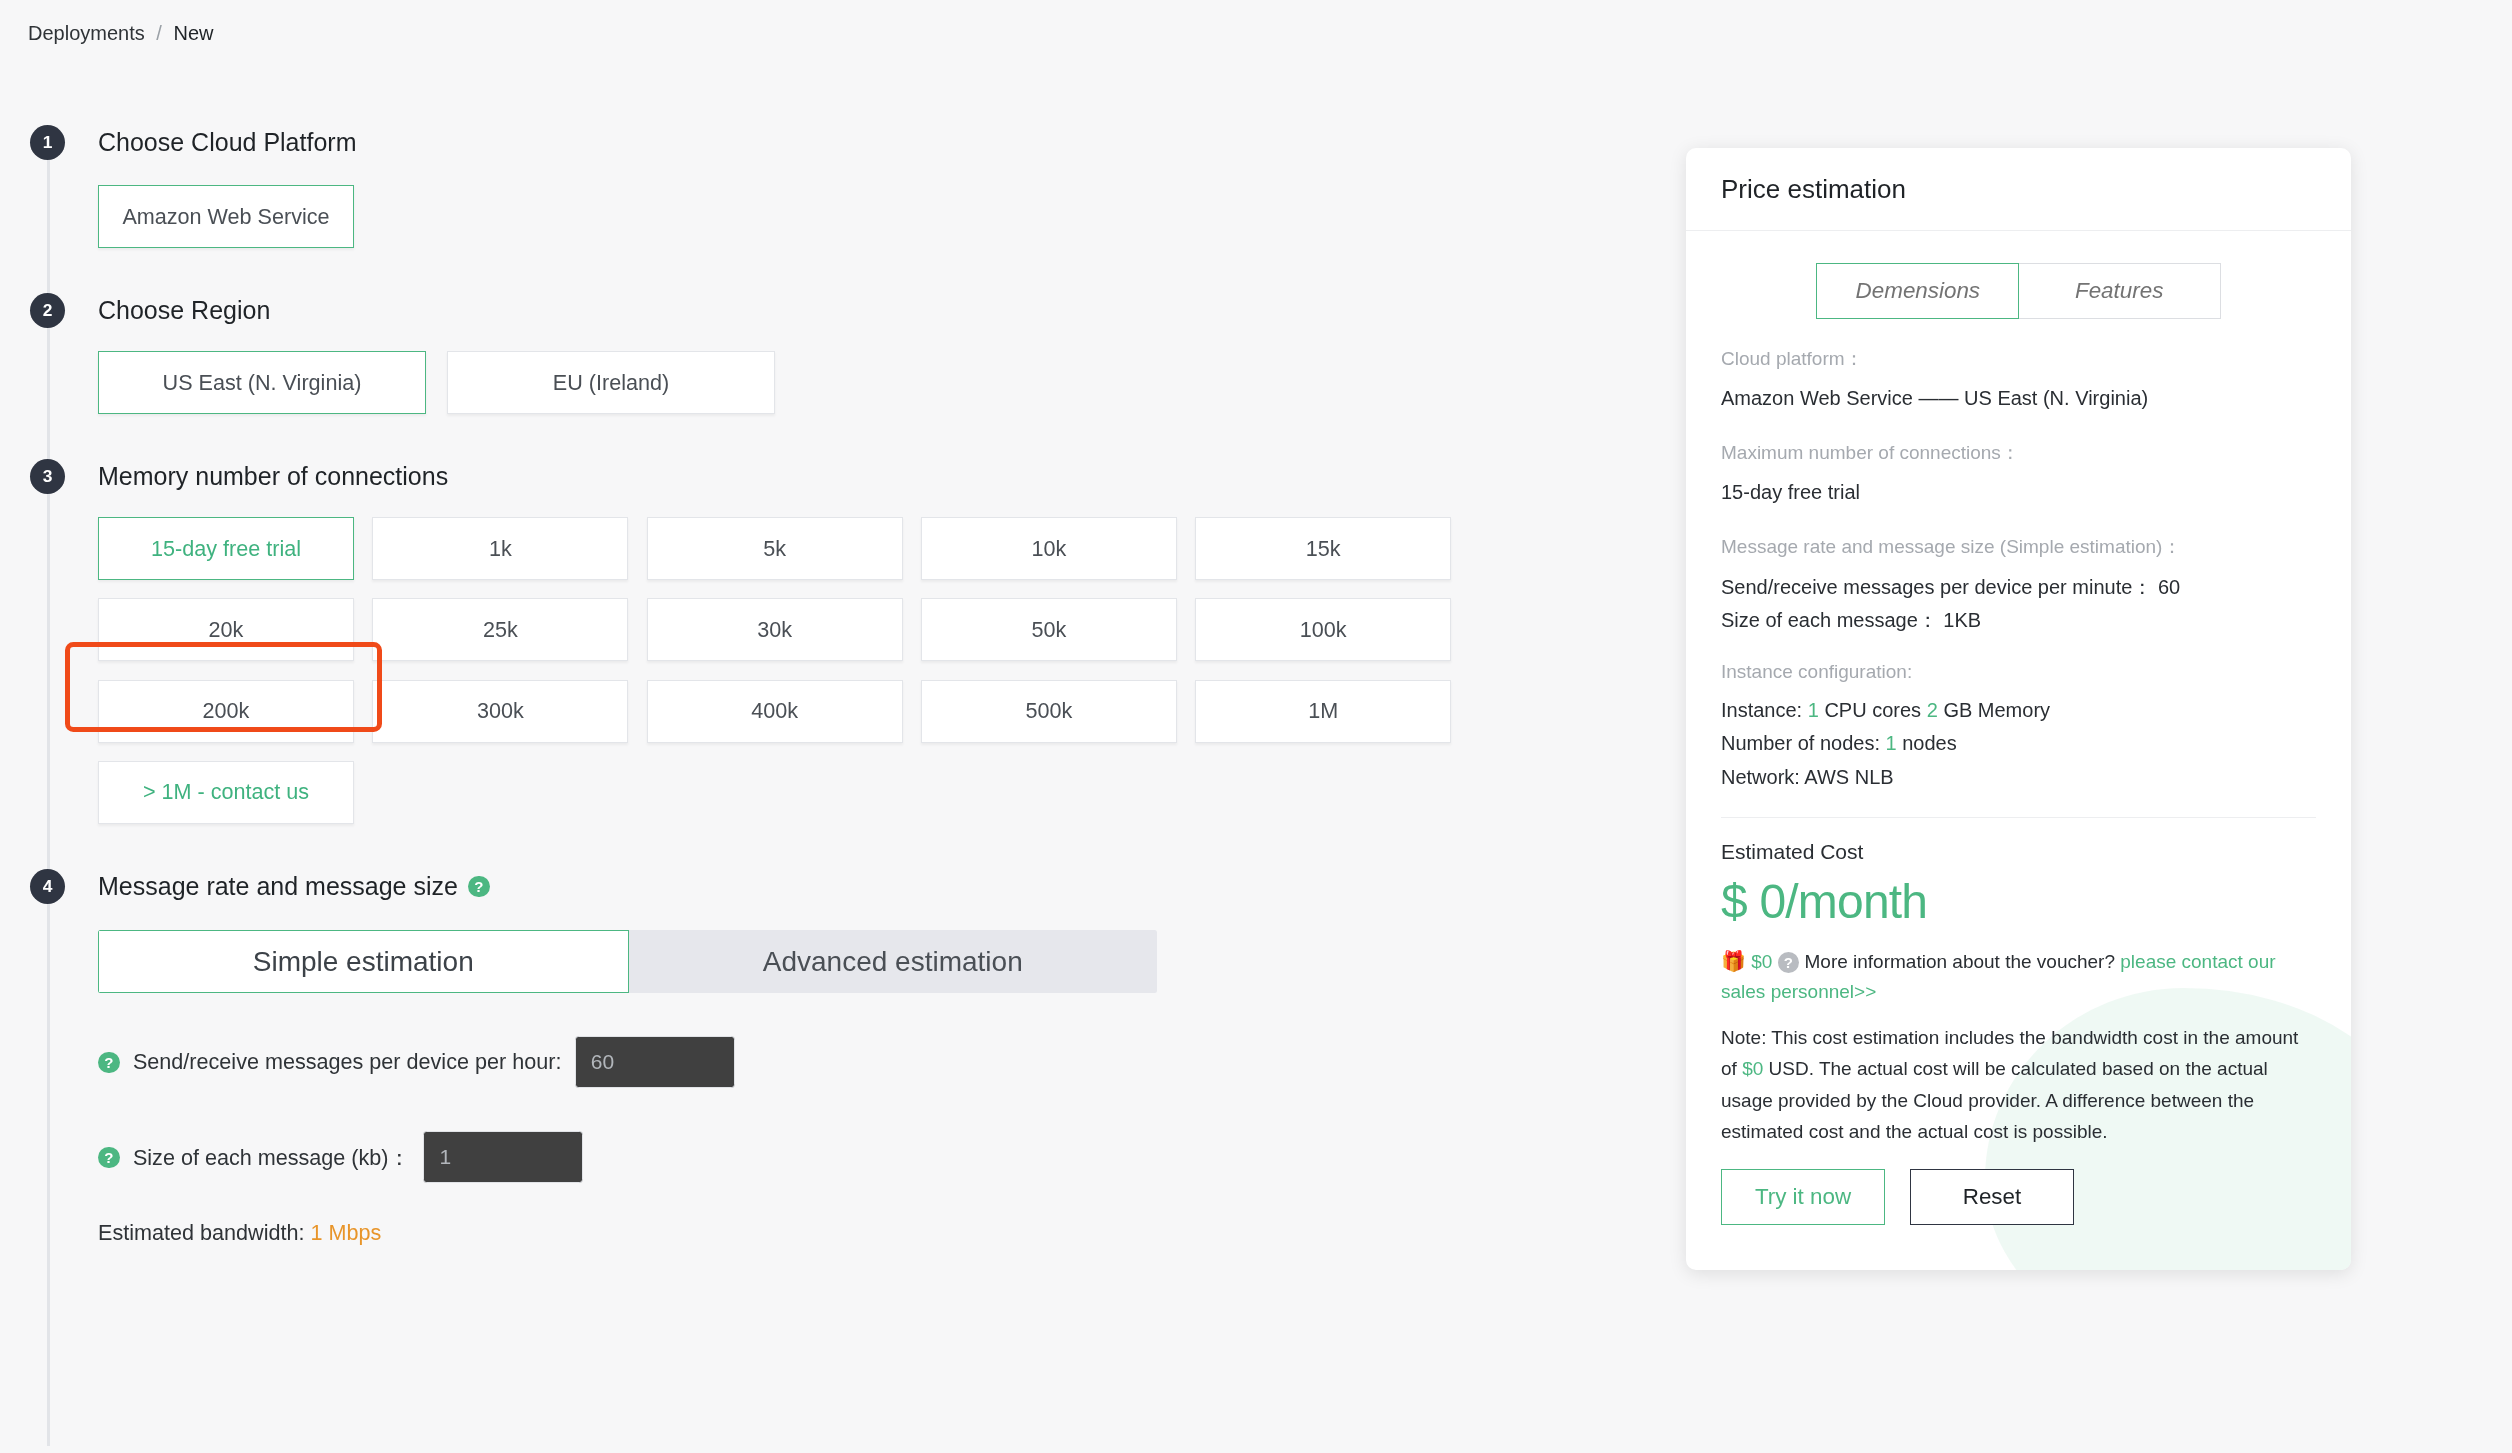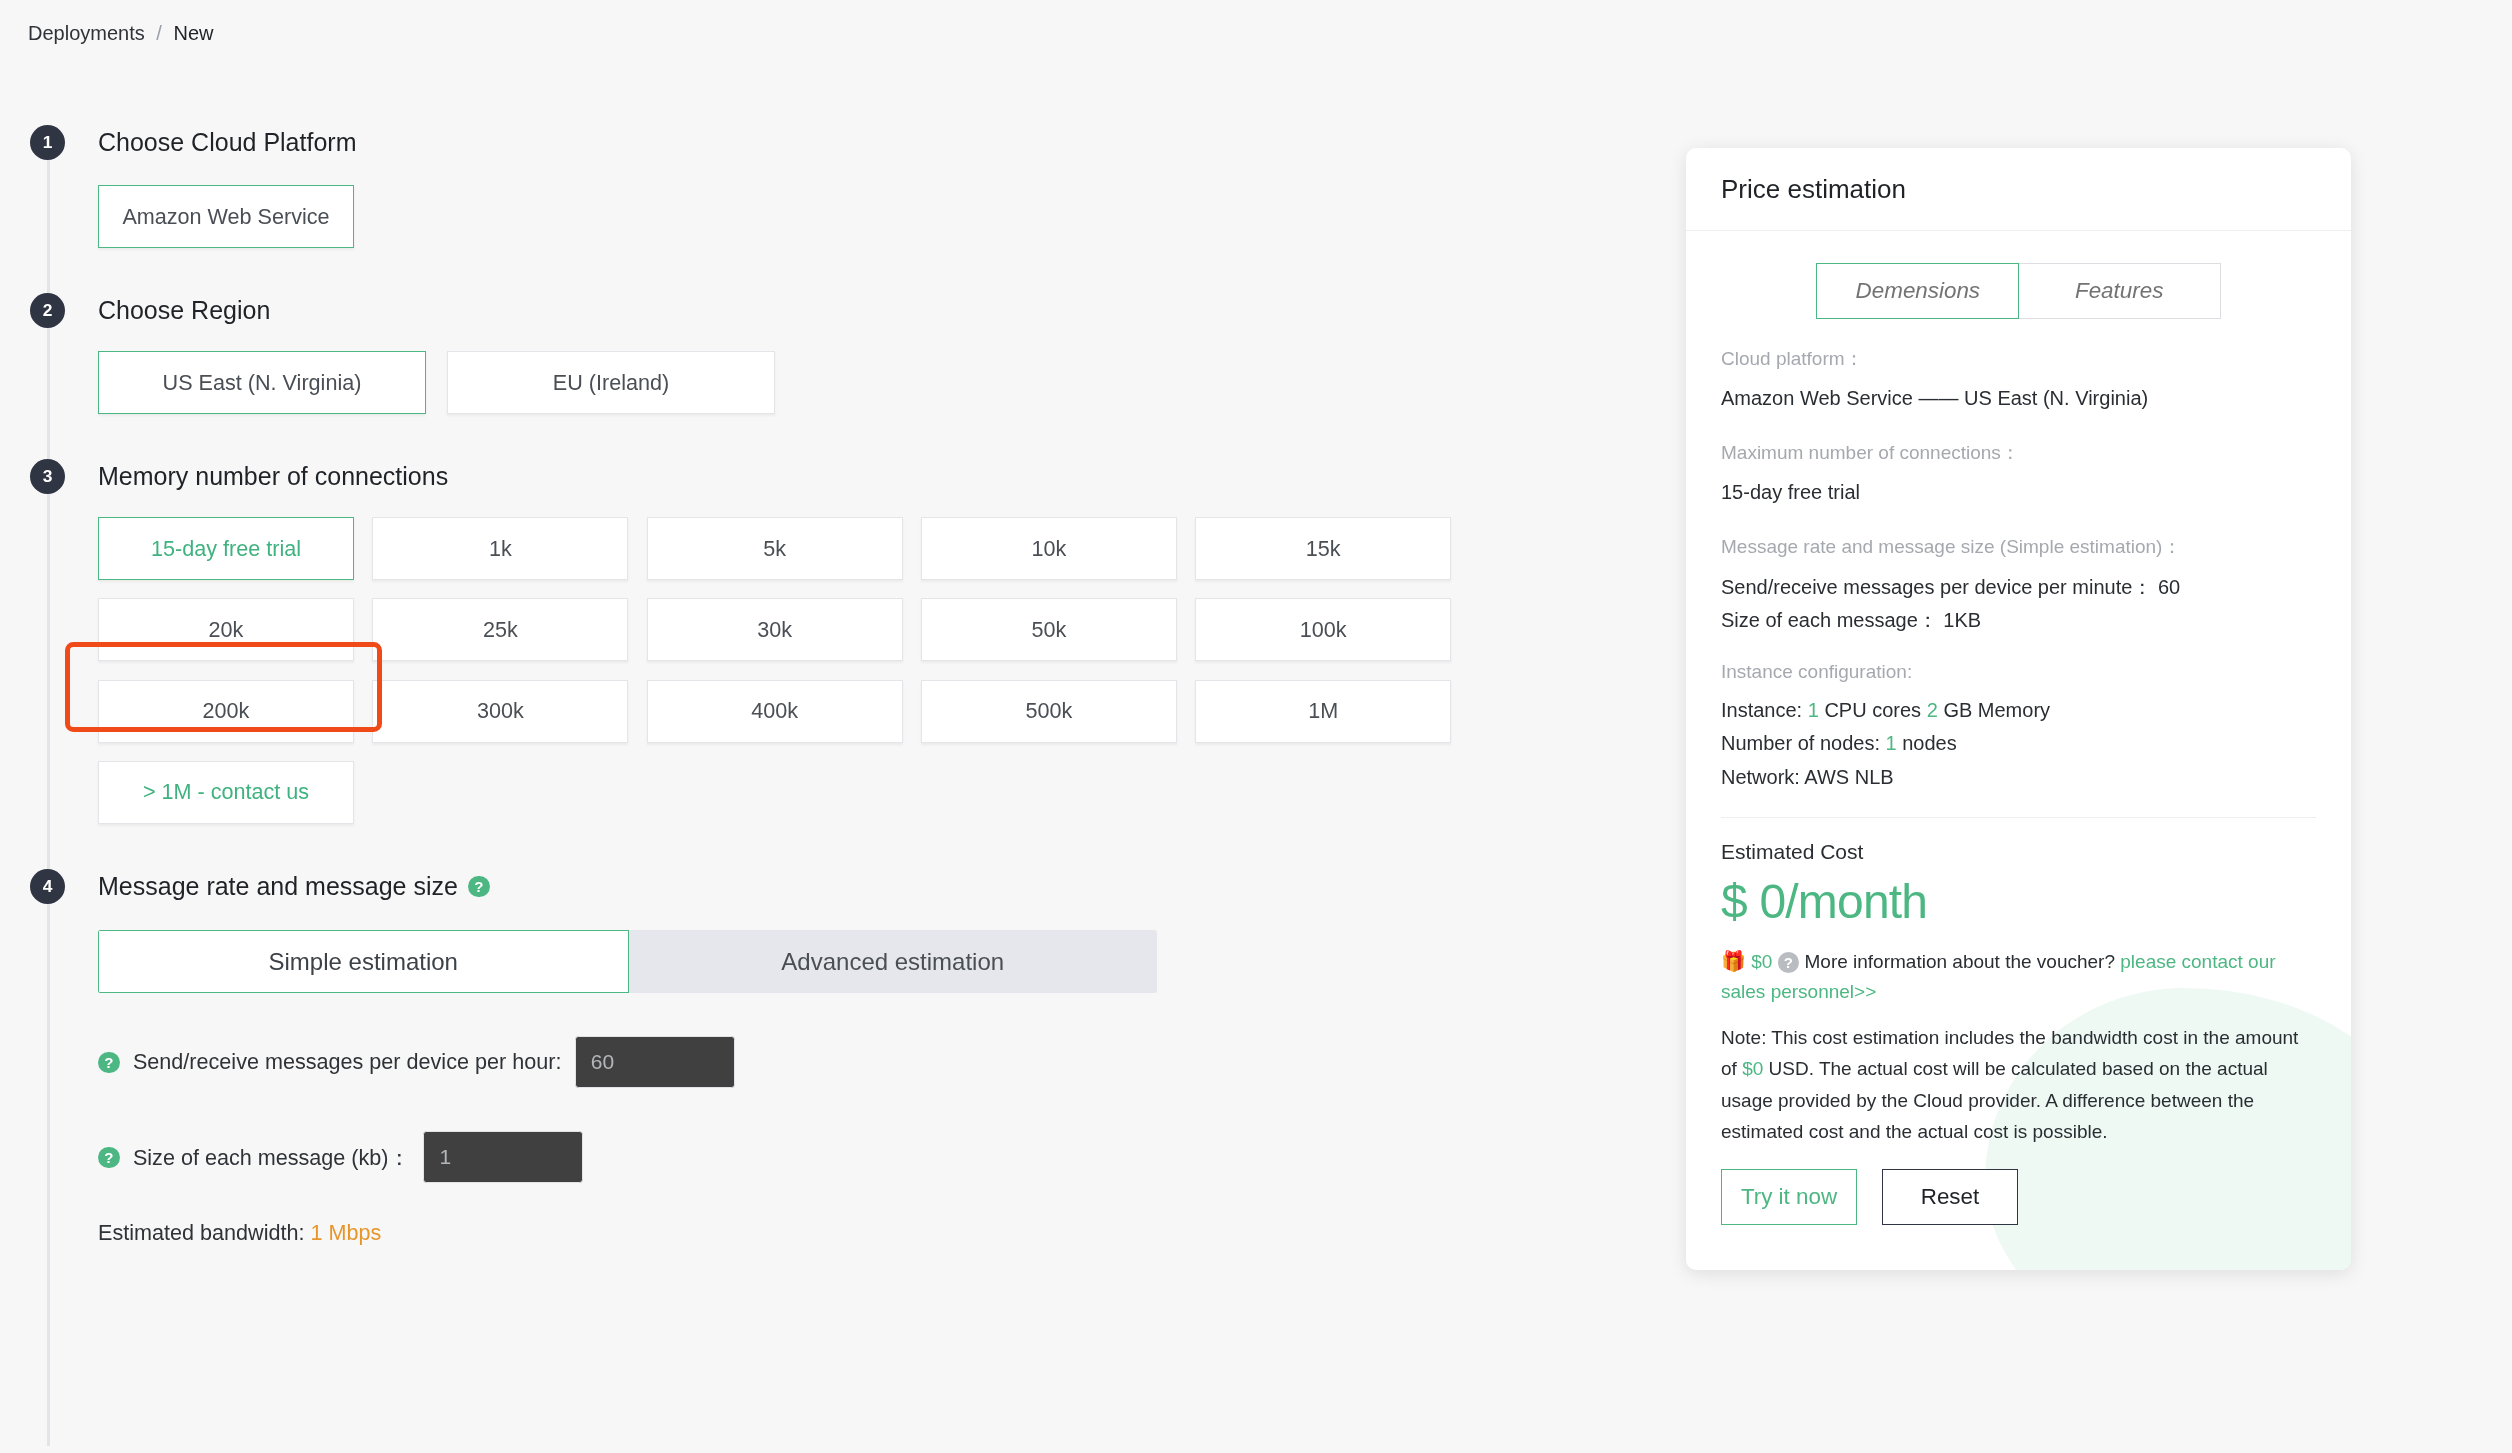--- a/index.html
+++ b/index.html
@@ -87,21 +87,21 @@
   }
 
   
   .seg {
     margin-top: 26.6px; display: flex;
     width: 1059px; height: 63px;
     border-radius: 2.5px; overflow: hidden;
   }
   .seg-item {
     flex: 1; display: flex; align-items: center; justify-content: center;
-    font-size: 24px; cursor: pointer; user-select: none;
+    font-size: 28px; cursor: pointer; user-select: none;
   }
   .seg-item.active { background: #fff; border: 1.7px solid #4cb782; color: #3c4248; }
   .seg-item.inactive { background: #e6e7ec; color: #4a4f55; }
 
   
   .field-row {
     margin-top: 43px;
     display: flex; align-items: center; gap: 13.3px;
     font-size: 21.6px; color: #2f3337;
   }
@@ -198,21 +198,21 @@
   .voucher a { color: #4cb782; text-decoration: none; cursor: pointer; }
 
   .note {
     margin-top: 15px;
     font-size: 19px; color: #2a2e33; line-height: 1.65;
   }
   .note .amt { color: #4cb782; }
 
   .card-actions { margin-top: 21.6px; display: flex; gap: 25px; }
   .btn {
-    width: 136px; height: 56px;
+    width: 164px; height: 56px;
     display: flex; align-items: center; justify-content: center;
     font-size: 22.4px; background: #fff; cursor: pointer; user-select: none;
   }
   .btn.primary { border: 1.7px solid #4cb782; color: #4cb782; }
   .btn.secondary { border: 1.7px solid #2f3542; color: #1f2327; }
 </style>
 </head>
 <body>
 
 <div class="page">

